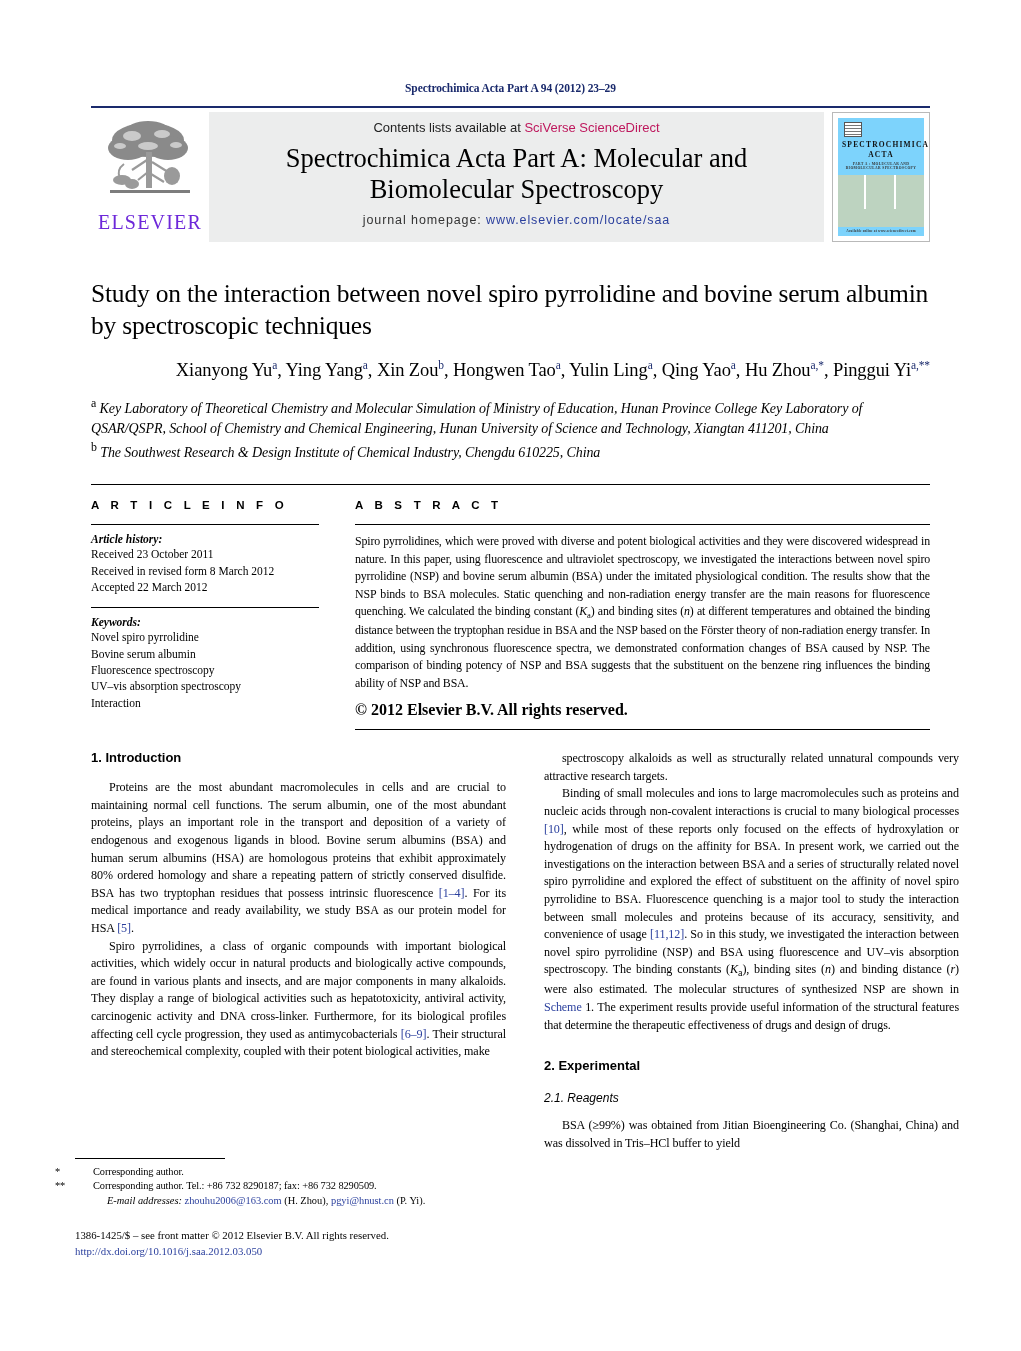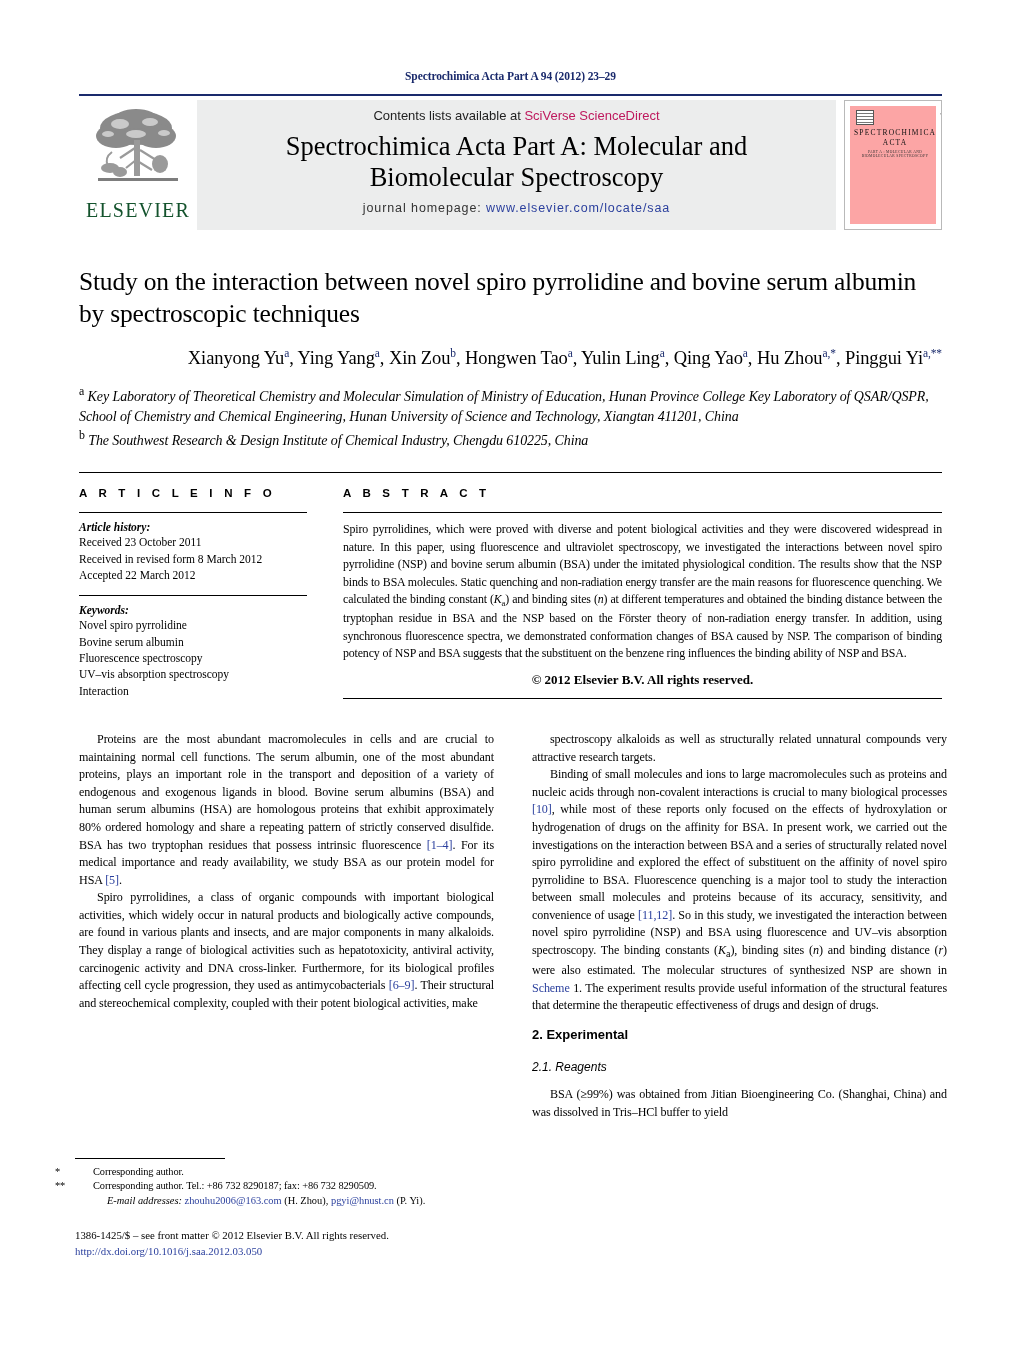--- a/index.html
+++ b/index.html
@@ -12,21 +12,21 @@
     height: 1351px;
     font-family: "Liberation Serif", "DejaVu Serif", serif;
     color: #000000;
     position: relative;
     overflow: hidden;
   }
   .page {
     position: relative;
     width: 1021px;
     height: 1232px;
-    padding: 4px;
+    padding: 16px;
     box-sizing: border-box;
   }
 
   
   .running-head {
     text-align: center;
     font-size: 11.5px;
     font-weight: bold;
     color: #1a2a6c;
     padding-top: 66px;
@@ -50,21 +50,21 @@
     align-items: center;
     justify-content: flex-start;
     padding-top: 6px;
     box-sizing: border-box;
   }
   .tree-svg { display: block; }
   .elsevier-word {
     font-family: "Liberation Serif", serif;
     font-size: 20px;
     letter-spacing: 1.2px;
-    color: #14532d;
+    color: #6d28d9;
     margin-top: 1px;
     font-weight: normal;
   }
   .journal-band {
     flex: 1 1 auto;
     background: #eceded;
     margin: 4px 0 6px 0;
     text-align: center;
     padding: 8px 10px 6px 10px;
     box-sizing: border-box;
@@ -99,23 +99,24 @@
     margin: 4px 0 6px 8px;
     border: 1px solid #b9b9b9;
     background: #fff;
     box-sizing: border-box;
     position: relative;
     overflow: hidden;
   }
   .cover-inner {
     position: absolute;
     left: 5px; right: 5px; top: 5px; bottom: 5px;
-    background: #fca5a5;
+    background: #7dd3fc;
     display: flex;
-    flex-direction: row;
+    flex-direction: column;
+    font-weight: bold;
   }
   .cover-head {
     padding: 4px 4px 2px 4px;
     text-align: center;
   }
   .cover-badge {
     width: 16px; height: 13px;
     border: 1px solid #555;
     margin: 0 0 3px 2px;
     background: repeating-linear-gradient(#fff, #fff 2px, #777 2px, #777 3px);
@@ -212,22 +213,22 @@
   .info-group { margin-bottom: 12px; }
   .abstract-body {
     font-size: 11.9px;
     line-height: 1.47;
     text-align: justify;
     letter-spacing: -0.15px;
   }
   .abstract-body i { font-style: italic; }
   .abstract-body sub { font-size: 0.72em; }
   .copyright-line {
-    text-align: center;
-    font-size: 13px;
+    text-align: left;
+    font-size: 16px;
     margin-top: 9px;
     font-weight: bold;
   }
   .abs-bottom-rule {
     border-top: 1px solid #000;
     margin-top: 10px;
   }
 
   
   .body-cols {
@@ -404,28 +405,29 @@
       <div class="sec-head">A B S T R A C T</div>
       <div class="rule"></div>
       <div class="abstract-body">Spiro pyrrolidines, which were proved with diverse and potent biological activities and they were discovered widespread in nature. In this paper, using fluorescence and ultraviolet spectroscopy, we investigated the interactions between novel spiro pyrrolidine (NSP) and bovine serum albumin (BSA) under the imitated physiological condition. The results show that the NSP binds to BSA molecules. Static quenching and non-radiation energy transfer are the main reasons for fluorescence quenching. We calculated the binding constant (<i>K</i><sub>a</sub>) and binding sites (<i>n</i>) at different temperatures and obtained the binding distance between the tryptophan residue in BSA and the NSP based on the Förster theory of non-radiation energy transfer. In addition, using synchronous fluorescence spectra, we demonstrated conformation changes of BSA caused by NSP. The comparison of binding potency of NSP and BSA suggests that the substituent on the benzene ring influences the binding ability of NSP and BSA.</div>
       <div class="copyright-line">© 2012 Elsevier B.V. All rights reserved.</div>
       <div class="abs-bottom-rule"></div>
     </div>
   </div>
 
   <div class="body-cols">
     <div class="bcol">
+      <h2 class="num-head">1.  Introduction</h2>
       <p class="para">Proteins are the most abundant macromolecules in cells and are crucial to maintaining normal cell functions. The serum albumin, one of the most abundant proteins, plays an important role in the transport and deposition of a variety of endogenous and exogenous ligands in blood. Bovine serum albumins (BSA) and human serum albumins (HSA) are homologous proteins that exhibit approximately 80% ordered homology and share a repeating pattern of strictly conserved disulfide. BSA has two tryptophan residues that possess intrinsic fluorescence <span class="ref">[1–4]</span>. For its medical importance and ready availability, we study BSA as our protein model for HSA <span class="ref">[5]</span>.</p>
       <p class="para">Spiro pyrrolidines, a class of organic compounds with important biological activities, which widely occur in natural products and biologically active compounds, are found in various plants and insects, and are major components in many alkaloids. They display a range of biological activities such as hepatotoxicity, antiviral activity, carcinogenic activity and DNA cross-linker. Furthermore, for its biological profiles affecting cell cycle progression, they used as antimycobacterials <span class="ref">[6–9]</span>. Their structural and stereochemical complexity, coupled with their potent biological activities, make</p>
     </div>
 
     <div class="bcol">
       <p class="para noindent">spectroscopy alkaloids as well as structurally related unnatural compounds very attractive research targets.</p>
       <p class="para">Binding of small molecules and ions to large macromolecules such as proteins and nucleic acids through non-covalent interactions is crucial to many biological processes <span class="ref">[10]</span>, while most of these reports only focused on the effects of hydroxylation or hydrogenation of drugs on the affinity for BSA. In present work, we carried out the investigations on the interaction between BSA and a series of structurally related novel spiro pyrrolidine and explored the effect of substituent on the affinity of novel spiro pyrrolidine to BSA. Fluorescence quenching is a major tool to study the interaction between small molecules and proteins because of its accuracy, sensitivity, and convenience of usage <span class="ref">[11,12]</span>. So in this study, we investigated the interaction between novel spiro pyrrolidine (NSP) and BSA using fluorescence and UV–vis absorption spectroscopy. The binding constants (<i>K</i><sub>a</sub>), binding sites (<i>n</i>) and binding distance (<i>r</i>) were also estimated. The molecular structures of synthesized NSP are shown in <span class="ref-link">Scheme</span> 1. The experiment results provide useful information of the structural features that determine the therapeutic effectiveness of drugs and design of drugs.</p>
-      <h2 class="num-head" style="margin-top:12px;">2.  Experimental</h2>
+      <h2 class="num-head" style="margin-top:24px;">2.  Experimental</h2>
       <h3 class="sub-head">2.1.  Reagents</h3>
       <p class="para">BSA (≥99%) was obtained from Jitian Bioengineering Co. (Shanghai, China) and was dissolved in Tris–HCl buffer to yield</p>
     </div>
   </div>
 
   <div class="footnotes">
     <div class="fn-rule"></div>
     <div class="fn-line">
       <span class="star">*</span><span>Corresponding author.</span>
     </div>

